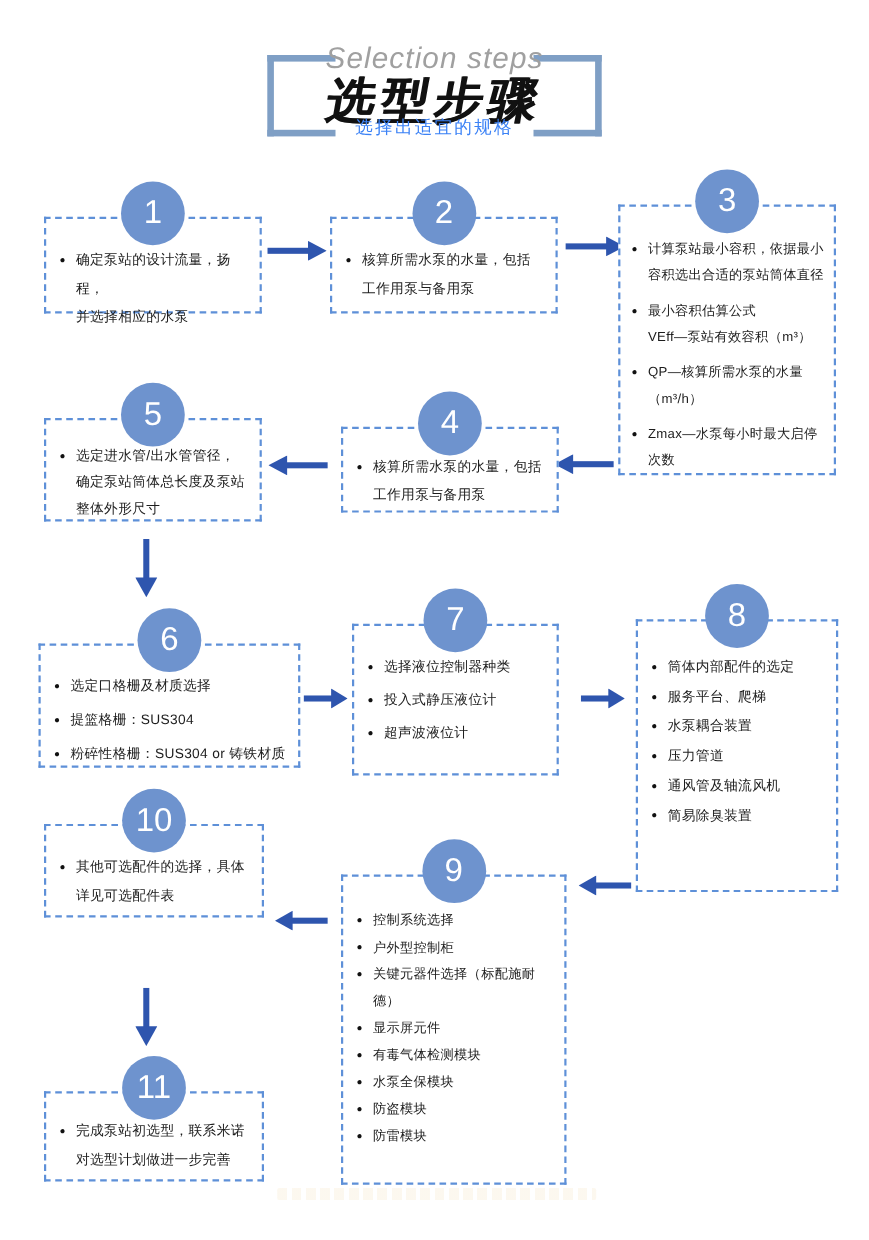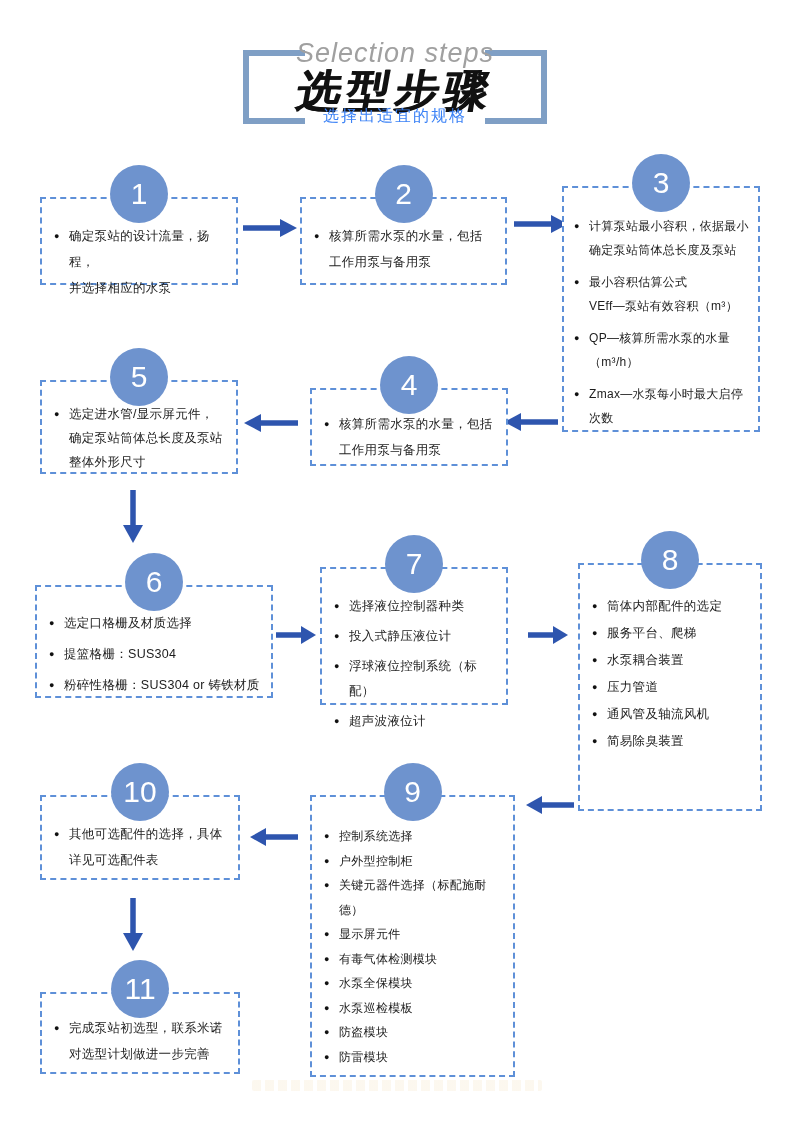--- a/index.html
+++ b/index.html
@@ -90,21 +90,21 @@
   <svg width="54" height="18" viewBox="0 0 54 18">
       <rect x="0" y="6.25" width="38" height="5.5"></rect>
       <polygon points="37,0 54,9 37,18"></polygon>
     </svg>
 </div>
 
 <div class="box b3" style="left:562px;top:186px;width:198px;height:246px;">
   <div class="badge">3</div>
   <ul>
     <li>计算泵站最小容积，依据最小
-确定泵站筒体总长度及泵站</li>
+容积选出合适的泵站筒体直径</li>
     <li>最小容积估算公式
 VEff—泵站有效容积（m³）</li>
     <li>QP—核算所需水泵的水量
 （m³/h）</li>
     <li>Zmax—水泵每小时最大启停
 次数</li>
   </ul>
 </div>
 
 <div class="arrow" style="left:504px;top:413px;">
@@ -125,21 +125,21 @@
 <div class="arrow" style="left:244px;top:414px;">
   <svg width="54" height="18" viewBox="0 0 54 18">
       <polygon points="17,0 0,9 17,18"></polygon>
       <rect x="16" y="6.25" width="38" height="5.5"></rect>
     </svg>
 </div>
 
 <div class="box b5" style="left:40px;top:380px;width:198px;height:94px;">
   <div class="badge">5</div>
   <ul>
-    <li>选定进水管/显示屏元件，
+    <li>选定进水管/出水管管径，
 确定泵站筒体总长度及泵站
 整体外形尺寸</li>
   </ul>
 </div>
 
 <div class="arrow" style="left:123px;top:490px;">
   <svg width="20" height="53" viewBox="0 0 20 53">
       <rect x="7.25" y="0" width="5.5" height="36"></rect>
       <polygon points="0,35 20,35 10,53"></polygon>
     </svg>
@@ -159,21 +159,20 @@
       <rect x="0" y="6.25" width="26" height="5.5"></rect>
       <polygon points="25,0 40,9 25,18"></polygon>
     </svg>
 </div>
 
 <div class="box b7" style="left:320px;top:567px;width:188px;height:138px;">
   <div class="badge">7</div>
   <ul>
     <li>选择液位控制器种类</li>
     <li>投入式静压液位计</li>
-    <li>浮球液位控制系统（标配）</li>
     <li>超声波液位计</li>
   </ul>
 </div>
 
 <div class="arrow" style="left:528px;top:626px;">
   <svg width="40" height="18" viewBox="0 0 40 18">
       <rect x="0" y="6.25" width="26" height="5.5"></rect>
       <polygon points="25,0 40,9 25,18"></polygon>
     </svg>
 </div>
@@ -199,34 +198,33 @@
 
 <div class="box b9" style="left:310px;top:795px;width:205px;height:282px;">
   <div class="badge">9</div>
   <ul>
     <li>控制系统选择</li>
     <li>户外型控制柜</li>
     <li>关键元器件选择（标配施耐德）</li>
     <li>显示屏元件</li>
     <li>有毒气体检测模块</li>
     <li>水泵全保模块</li>
-    <li>水泵巡检模板</li>
     <li>防盗模块</li>
     <li>防雷模块</li>
   </ul>
 </div>
 
 <div class="arrow" style="left:250px;top:828px;">
   <svg width="48" height="18" viewBox="0 0 48 18">
       <polygon points="16,0 0,9 16,18"></polygon>
       <rect x="15" y="6.25" width="33" height="5.5"></rect>
     </svg>
 </div>
 
-<div class="box b10" style="left:40px;top:795px;width:200px;height:85px;">
+<div class="box b10" style="left:40px;top:749px;width:200px;height:85px;">
   <div class="badge">10</div>
   <ul>
     <li>其他可选配件的选择，具体
 详见可选配件表</li>
   </ul>
 </div>
 
 <div class="arrow" style="left:123px;top:898px;">
   <svg width="20" height="53" viewBox="0 0 20 53">
       <rect x="7.25" y="0" width="5.5" height="36"></rect>

